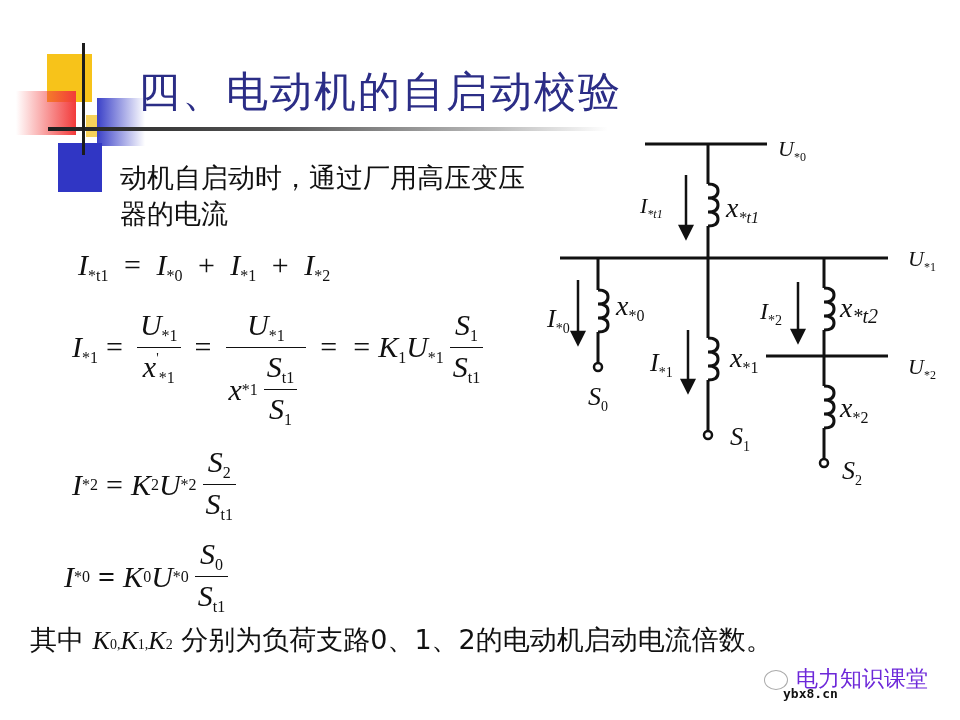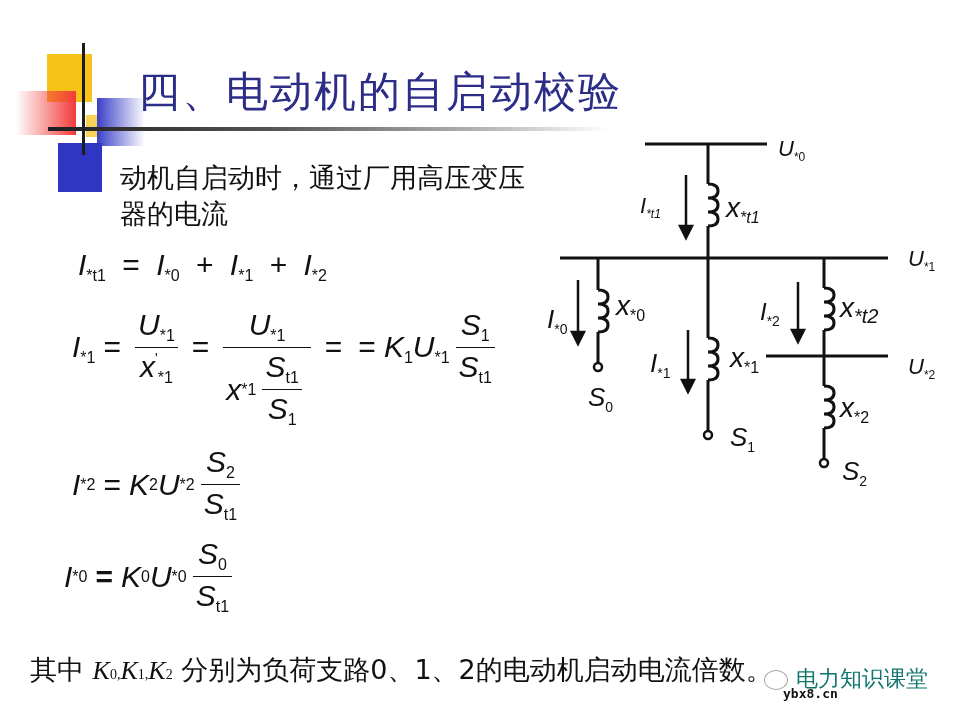--- a/index.html
+++ b/index.html
@@ -17,35 +17,35 @@
   .sq-blue { left: 58px; top: 143px; width: 44px; height: 49px; background: #3036c4; }
   .vline { left: 82px; top: 43px; width: 3px; height: 112px; background: #1c1c1c; }
   .hline { left: 48px; top: 127px; width: 560px; height: 4px;
            background: linear-gradient(to right, #1e1e1e 0%, #555 40%, #bbb 80%, rgba(255,255,255,0) 100%); }
 
   .title { left: 138px; top: 64px; font-family: "DejaVu Sans", "Liberation Sans", sans-serif;
            font-size: 42px; color: #2b2d86; letter-spacing: 2px; white-space: nowrap; }
   .intro { left: 120px; top: 160px; font-family: "DejaVu Sans", sans-serif; font-size: 27px;
            line-height: 36px; color: #111; width: 430px; }
 
-  .eq { font-family: Liberation Sans, sans-serif; font-size: 30px; white-space: nowrap; }
+  .eq { font-family: Liberation Serif, serif; font-size: 30px; white-space: nowrap; }
   .eq i { font-style: italic; }
   .sub { font-size: 16px; font-style: normal; vertical-align: -6px; }
   .subi { font-size: 16px; vertical-align: -6px; }
   .frac { display: inline-flex; flex-direction: column; align-items: center; vertical-align: middle; margin: 0 6px; }
   .frac .num { padding: 0 3px 2px; }
   .frac .bar { width: 100%; border-top: 1.5px solid #111; }
   .frac .den { padding: 2px 3px 0; }
   .op { margin: 0 8px; font-style: normal; }
 
-  .footer { left: 30px; top: 652px; font-family: "DejaVu Sans", sans-serif; font-size: 27px; white-space: nowrap; }
+  .footer { left: 30px; top: 622px; font-family: "DejaVu Sans", sans-serif; font-size: 27px; white-space: nowrap; }
   .footer .k { font-family: "Liberation Serif", serif; font-style: italic; font-size: 26px; }
   .footer .ks { font-family: "Liberation Serif", serif; font-size: 14px; font-style: normal; }
 
-  .wm { left: 764px; top: 664px; font-family: "DejaVu Sans", sans-serif; font-size: 22px; color: #0f766e; white-space: nowrap; }
+  .wm { left: 764px; top: 664px; font-family: "DejaVu Sans", sans-serif; font-size: 22px; color: #6d28d9; white-space: nowrap; }
   .wm2 { left: 783px; top: 686px; font-family: "DejaVu Sans Mono", monospace; font-size: 13px; color: #111; font-weight: bold; }
 </style>
 </head>
 <body>
 
 <div class="abs sq-yellow"></div>
 <div class="abs sq-red"></div>
 <div class="abs sq-yellow2"></div>
 <div class="abs sq-blue-grad"></div>
 <div class="abs sq-blue"></div>

